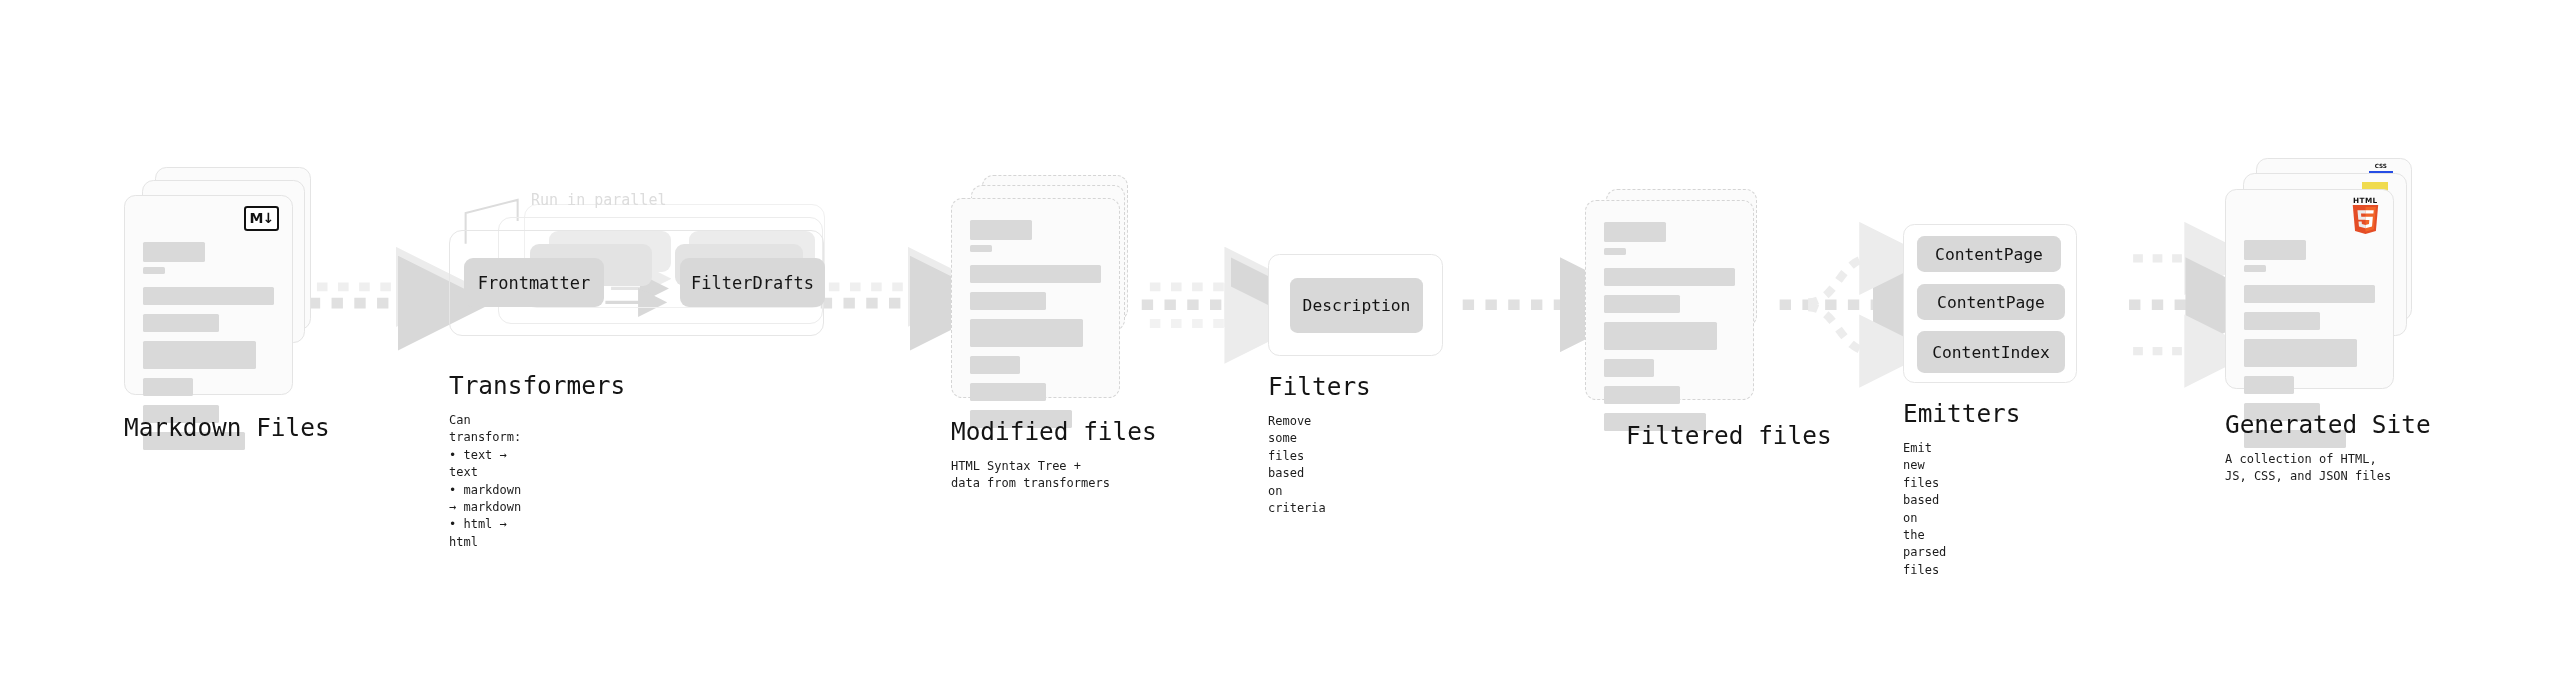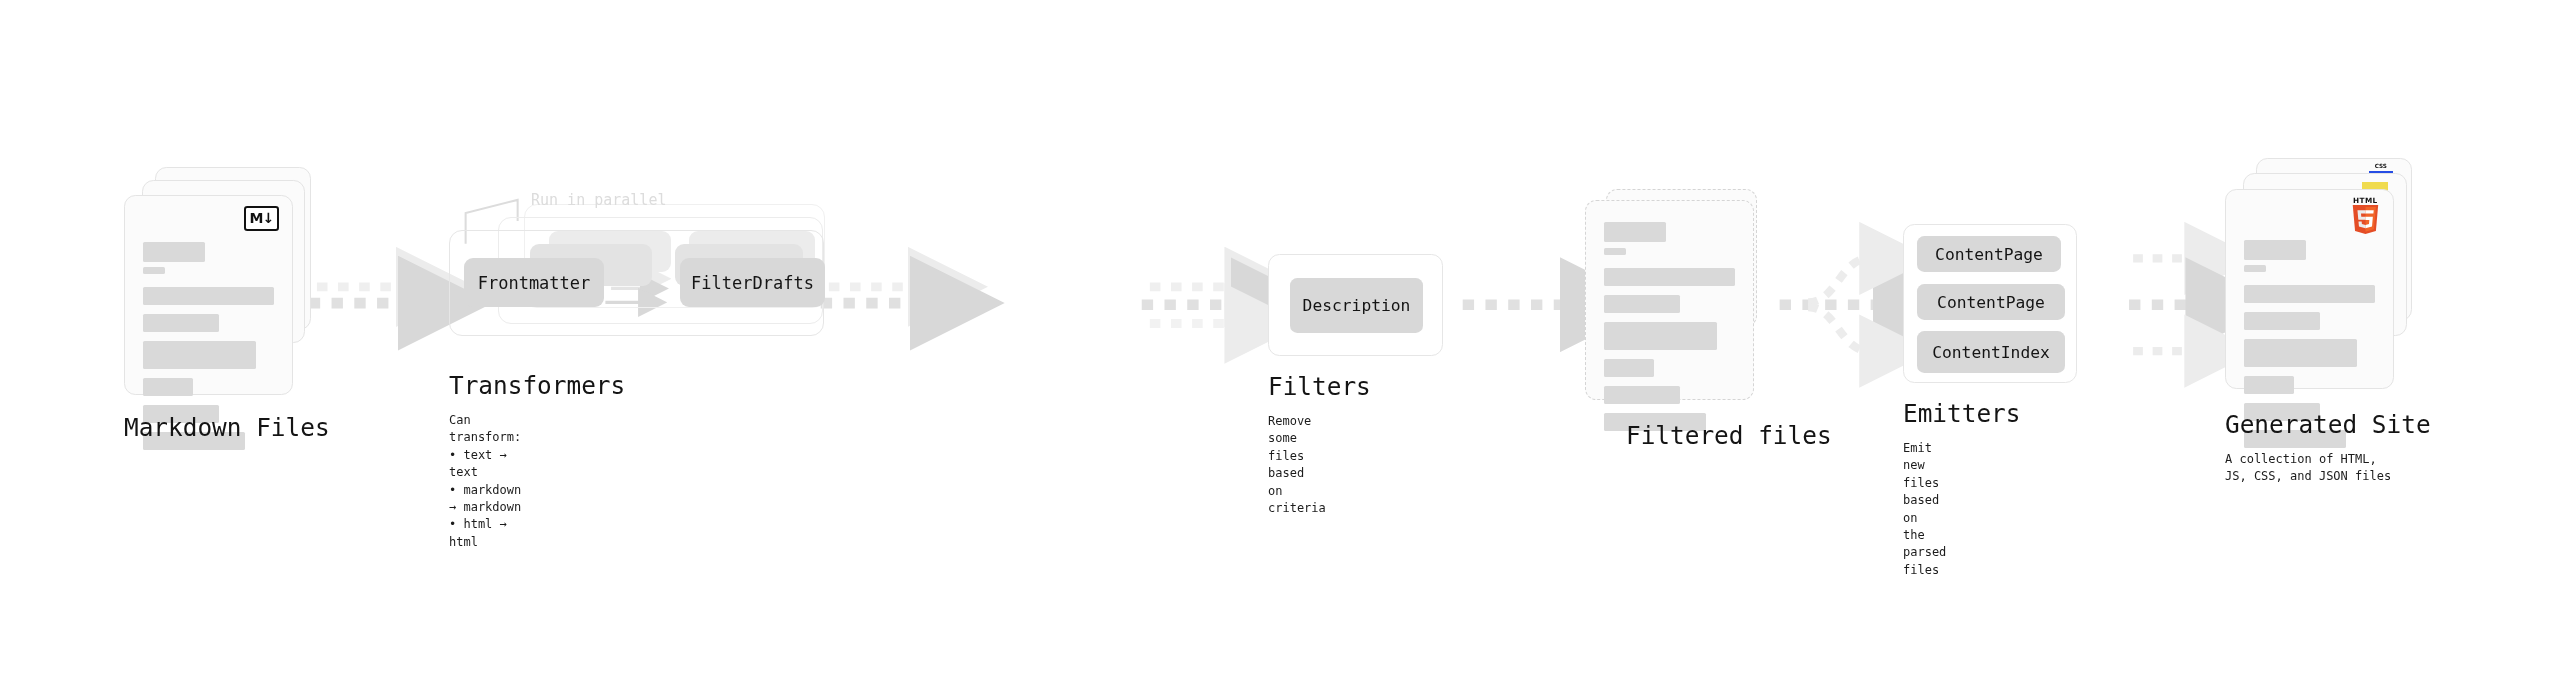--- a/index.html
+++ b/index.html
@@ -227,20 +227,41 @@
 
     <div class="parallel-label" style="left:82px; top:-6.5px;">Run in parallel</div>
 
     <div class="caption-title" style="position:absolute; left:0px; top:176px;">Transformers</div>
     <div class="caption-desc" style="position:absolute; left:0px; top:202px;">Can transform:
  • text → text
  • markdown → markdown
  • html → html</div>
   </div>
 
+  <div class="node" style="left:951px; top:175px;">
+    <div class="stack" style="width:187px; height:228px;">
+      <div class="card dashed" style="left:31px; top:0px; width:146px; height:146px;"></div>
+      <div class="card dashed" style="left:19.5px; top:9.8px; width:154px; height:146px;"></div>
+      <div class="card dashed front" style="left:0px; top:23px; width:169px; height:200px;">
+        <div class="bars" style="top:21px;">
+          <div class="bar h-title"></div>
+          <div class="bar h-sub"></div>
+          <div class="bar w100"></div>
+          <div class="bar w58"></div>
+          <div class="bar w86" style="height:28px;"></div>
+          <div class="bar w38"></div>
+          <div class="bar w58"></div>
+          <div class="bar w78"></div>
+        </div>
+      </div>
+    </div>
+    <div class="caption-title" style="position:absolute; left:0px; top:244px;">Modified files</div>
+    <div class="caption-desc" style="position:absolute; left:0px; top:270px;">HTML Syntax Tree +
+data from transformers</div>
+  </div>
 
   <div class="node" style="left:1268px; top:254px;">
     <div class="panel" style="left:0; top:0; width:175px; height:102px;">
       <div class="emit-pill" style="left:21px; top:23px; width:133px; height:55px;">
         <span>Description</span>
       </div>
     </div>
     <div class="caption-title" style="position:absolute; left:0px; top:120px;">Filters</div>
     <div class="caption-desc" style="position:absolute; left:0px; top:146px;">Remove some files based
 on criteria</div>

